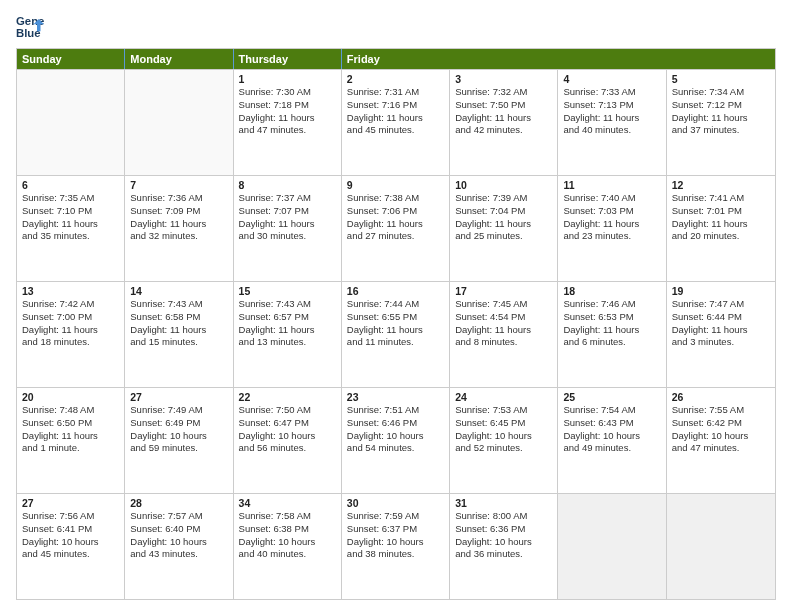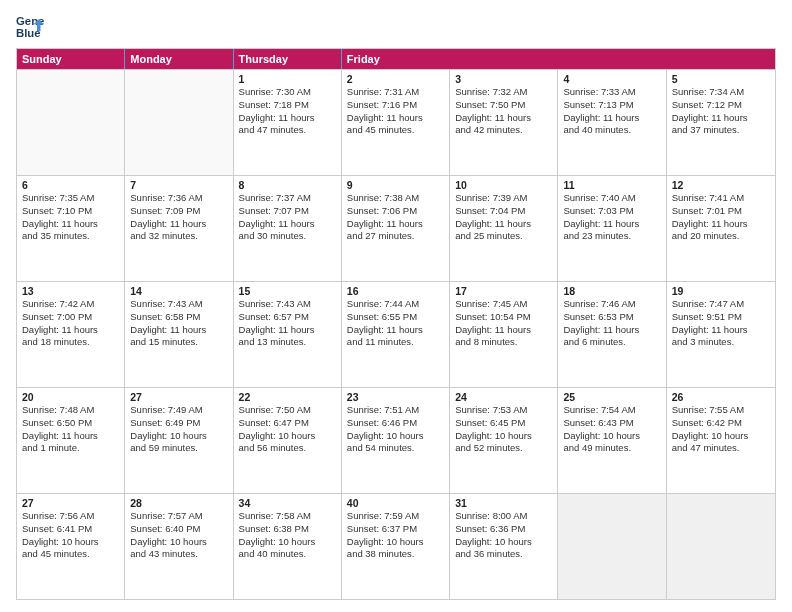--- a/index.html
+++ b/index.html
@@ -46,21 +46,21 @@
     }
     .calendar {
       flex: 1;
       display: flex;
       flex-direction: column;
       border: 1px solid #ccc;
     }
     .cal-header-row {
       display: grid;
       grid-template-columns: repeat(7, 1fr);
-      background: #be185d;
+      background: #4d7c0f;
     }
     .cal-header-cell {
       color: #fff;
       font-size: 11px;
       font-weight: bold;
       padding: 4px 5px;
       border-right: 1px solid #5a9ad4;
       text-align: left;
     }
     .cal-header-cell:last-child { border-right: none; }
@@ -242,35 +242,35 @@
           <div class="cal-cell">
             <div class="day-num">16</div>
             <div class="cell-line">Sunrise: 7:44 AM</div>
             <div class="cell-line">Sunset: 6:55 PM</div>
             <div class="cell-line">Daylight: 11 hours</div>
             <div class="cell-line">and 11 minutes.</div>
           </div>
           <div class="cal-cell">
             <div class="day-num">17</div>
             <div class="cell-line">Sunrise: 7:45 AM</div>
-            <div class="cell-line">Sunset: 10:54 PM</div>
+            <div class="cell-line">Sunset: 4:54 PM</div>
             <div class="cell-line">Daylight: 11 hours</div>
             <div class="cell-line">and 8 minutes.</div>
           </div>
           <div class="cal-cell">
             <div class="day-num">18</div>
             <div class="cell-line">Sunrise: 7:46 AM</div>
             <div class="cell-line">Sunset: 6:53 PM</div>
             <div class="cell-line">Daylight: 11 hours</div>
             <div class="cell-line">and 6 minutes.</div>
           </div>
           <div class="cal-cell">
             <div class="day-num">19</div>
             <div class="cell-line">Sunrise: 7:47 AM</div>
-            <div class="cell-line">Sunset: 9:51 PM</div>
+            <div class="cell-line">Sunset: 6:44 PM</div>
             <div class="cell-line">Daylight: 11 hours</div>
             <div class="cell-line">and 3 minutes.</div>
           </div>
         </div>
         <div class="cal-row">
           <div class="cal-cell">
             <div class="day-num">20</div>
             <div class="cell-line">Sunrise: 7:48 AM</div>
             <div class="cell-line">Sunset: 6:50 PM</div>
             <div class="cell-line">Daylight: 11 hours</div>
@@ -335,21 +335,21 @@
             <div class="cell-line">and 43 minutes.</div>
           </div>
           <div class="cal-cell">
             <div class="day-num">34</div>
             <div class="cell-line">Sunrise: 7:58 AM</div>
             <div class="cell-line">Sunset: 6:38 PM</div>
             <div class="cell-line">Daylight: 10 hours</div>
             <div class="cell-line">and 40 minutes.</div>
           </div>
           <div class="cal-cell">
-            <div class="day-num">40</div>
+            <div class="day-num">30</div>
             <div class="cell-line">Sunrise: 7:59 AM</div>
             <div class="cell-line">Sunset: 6:37 PM</div>
             <div class="cell-line">Daylight: 10 hours</div>
             <div class="cell-line">and 38 minutes.</div>
           </div>
           <div class="cal-cell">
             <div class="day-num">31</div>
             <div class="cell-line">Sunrise: 8:00 AM</div>
             <div class="cell-line">Sunset: 6:36 PM</div>
             <div class="cell-line">Daylight: 10 hours</div>

